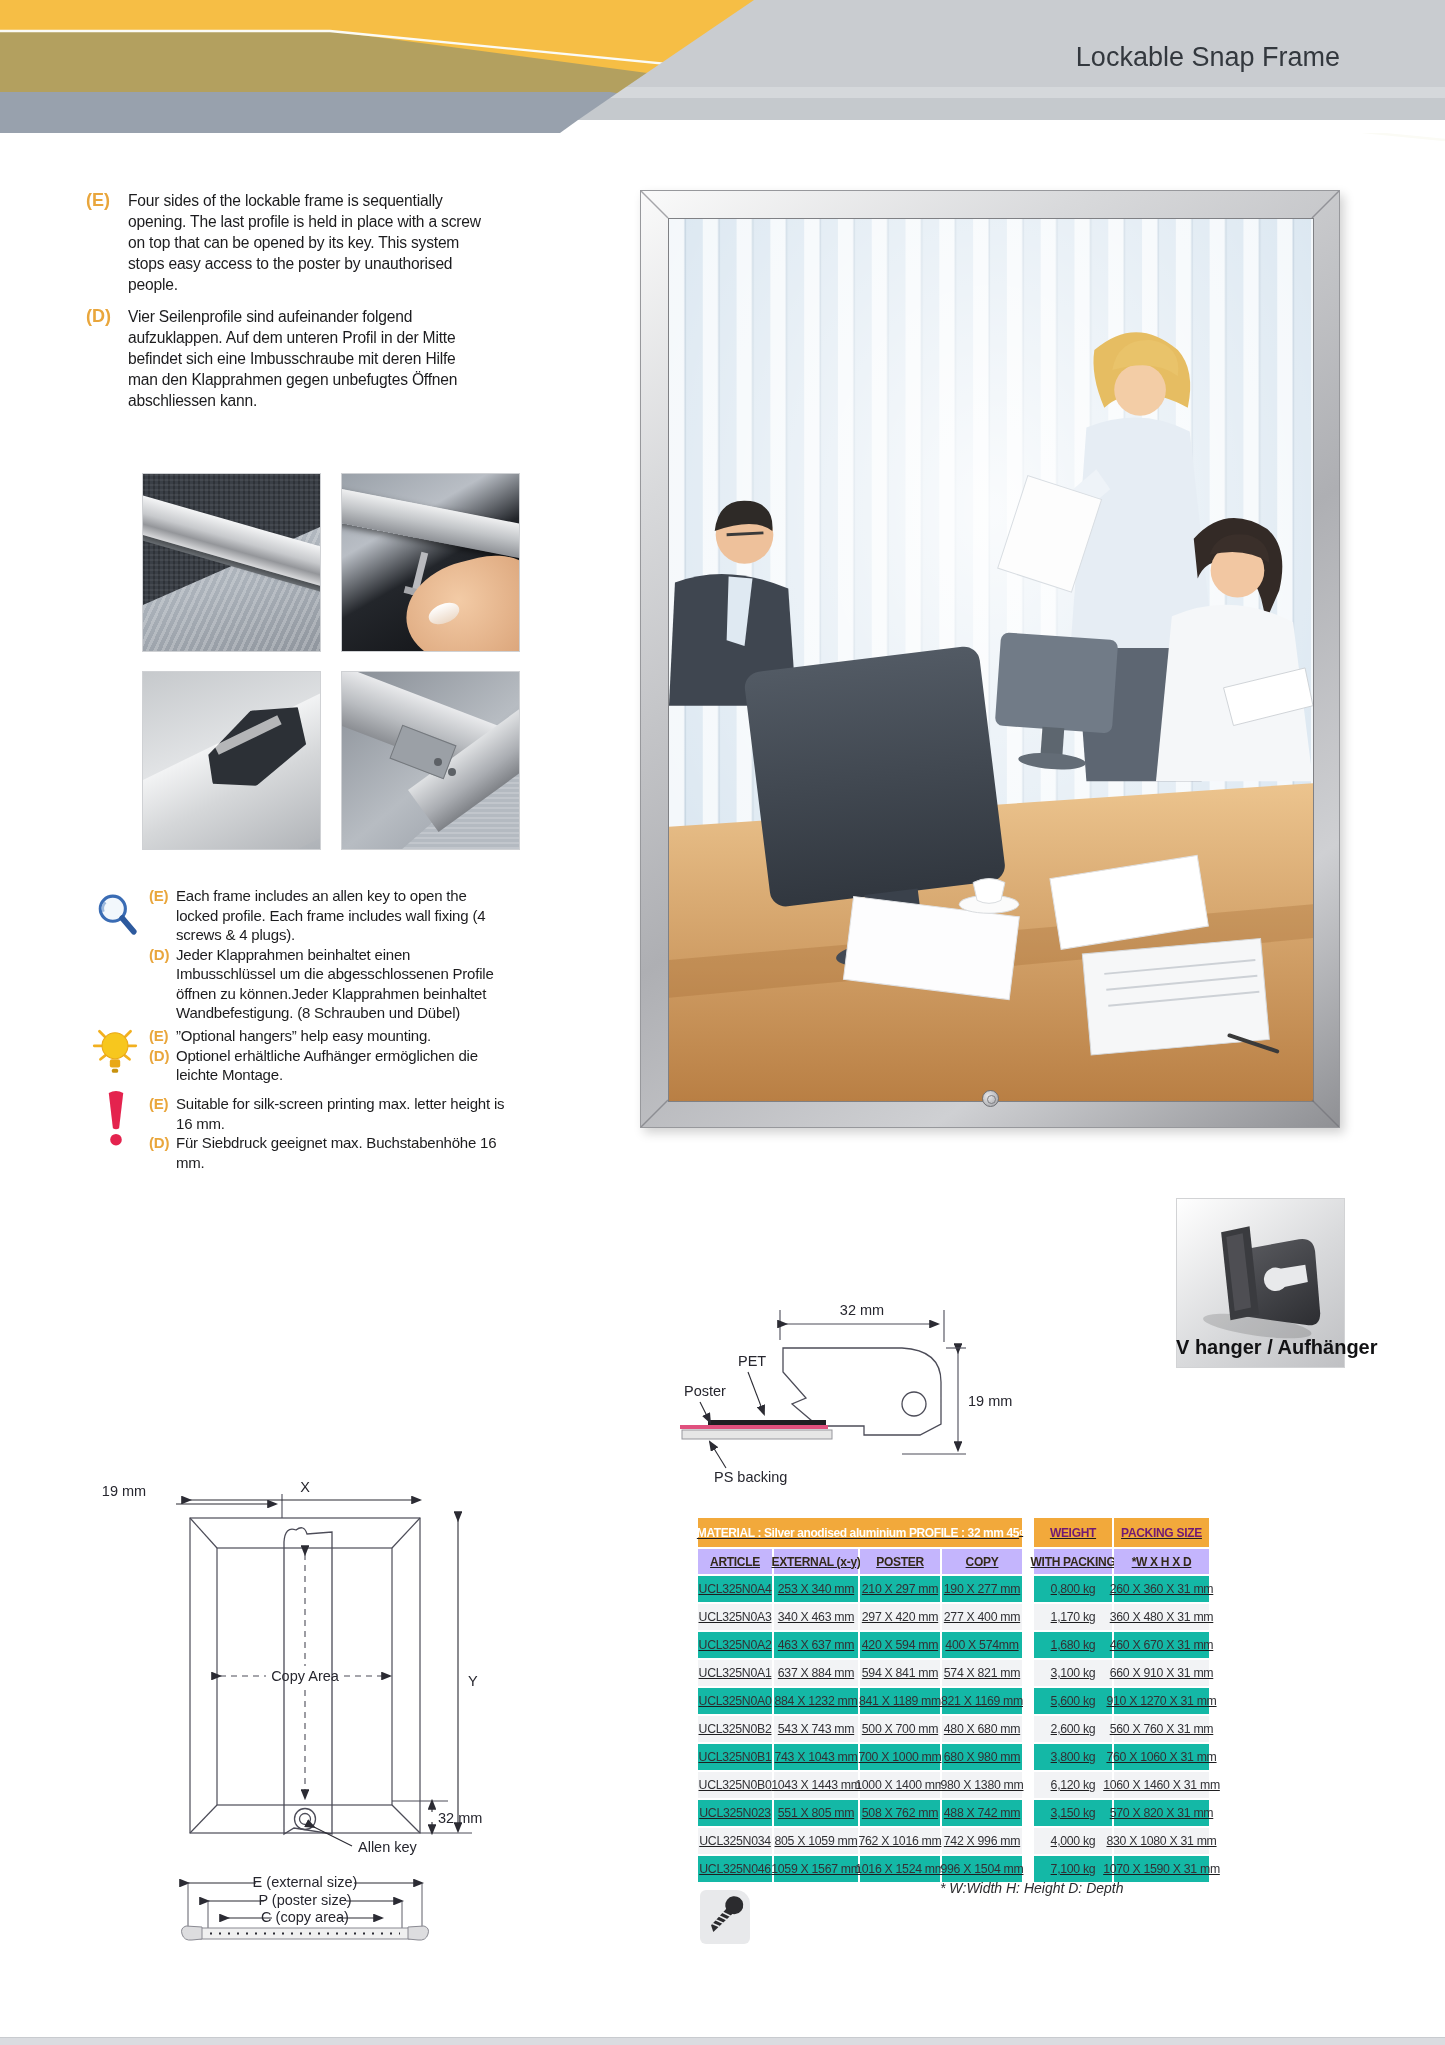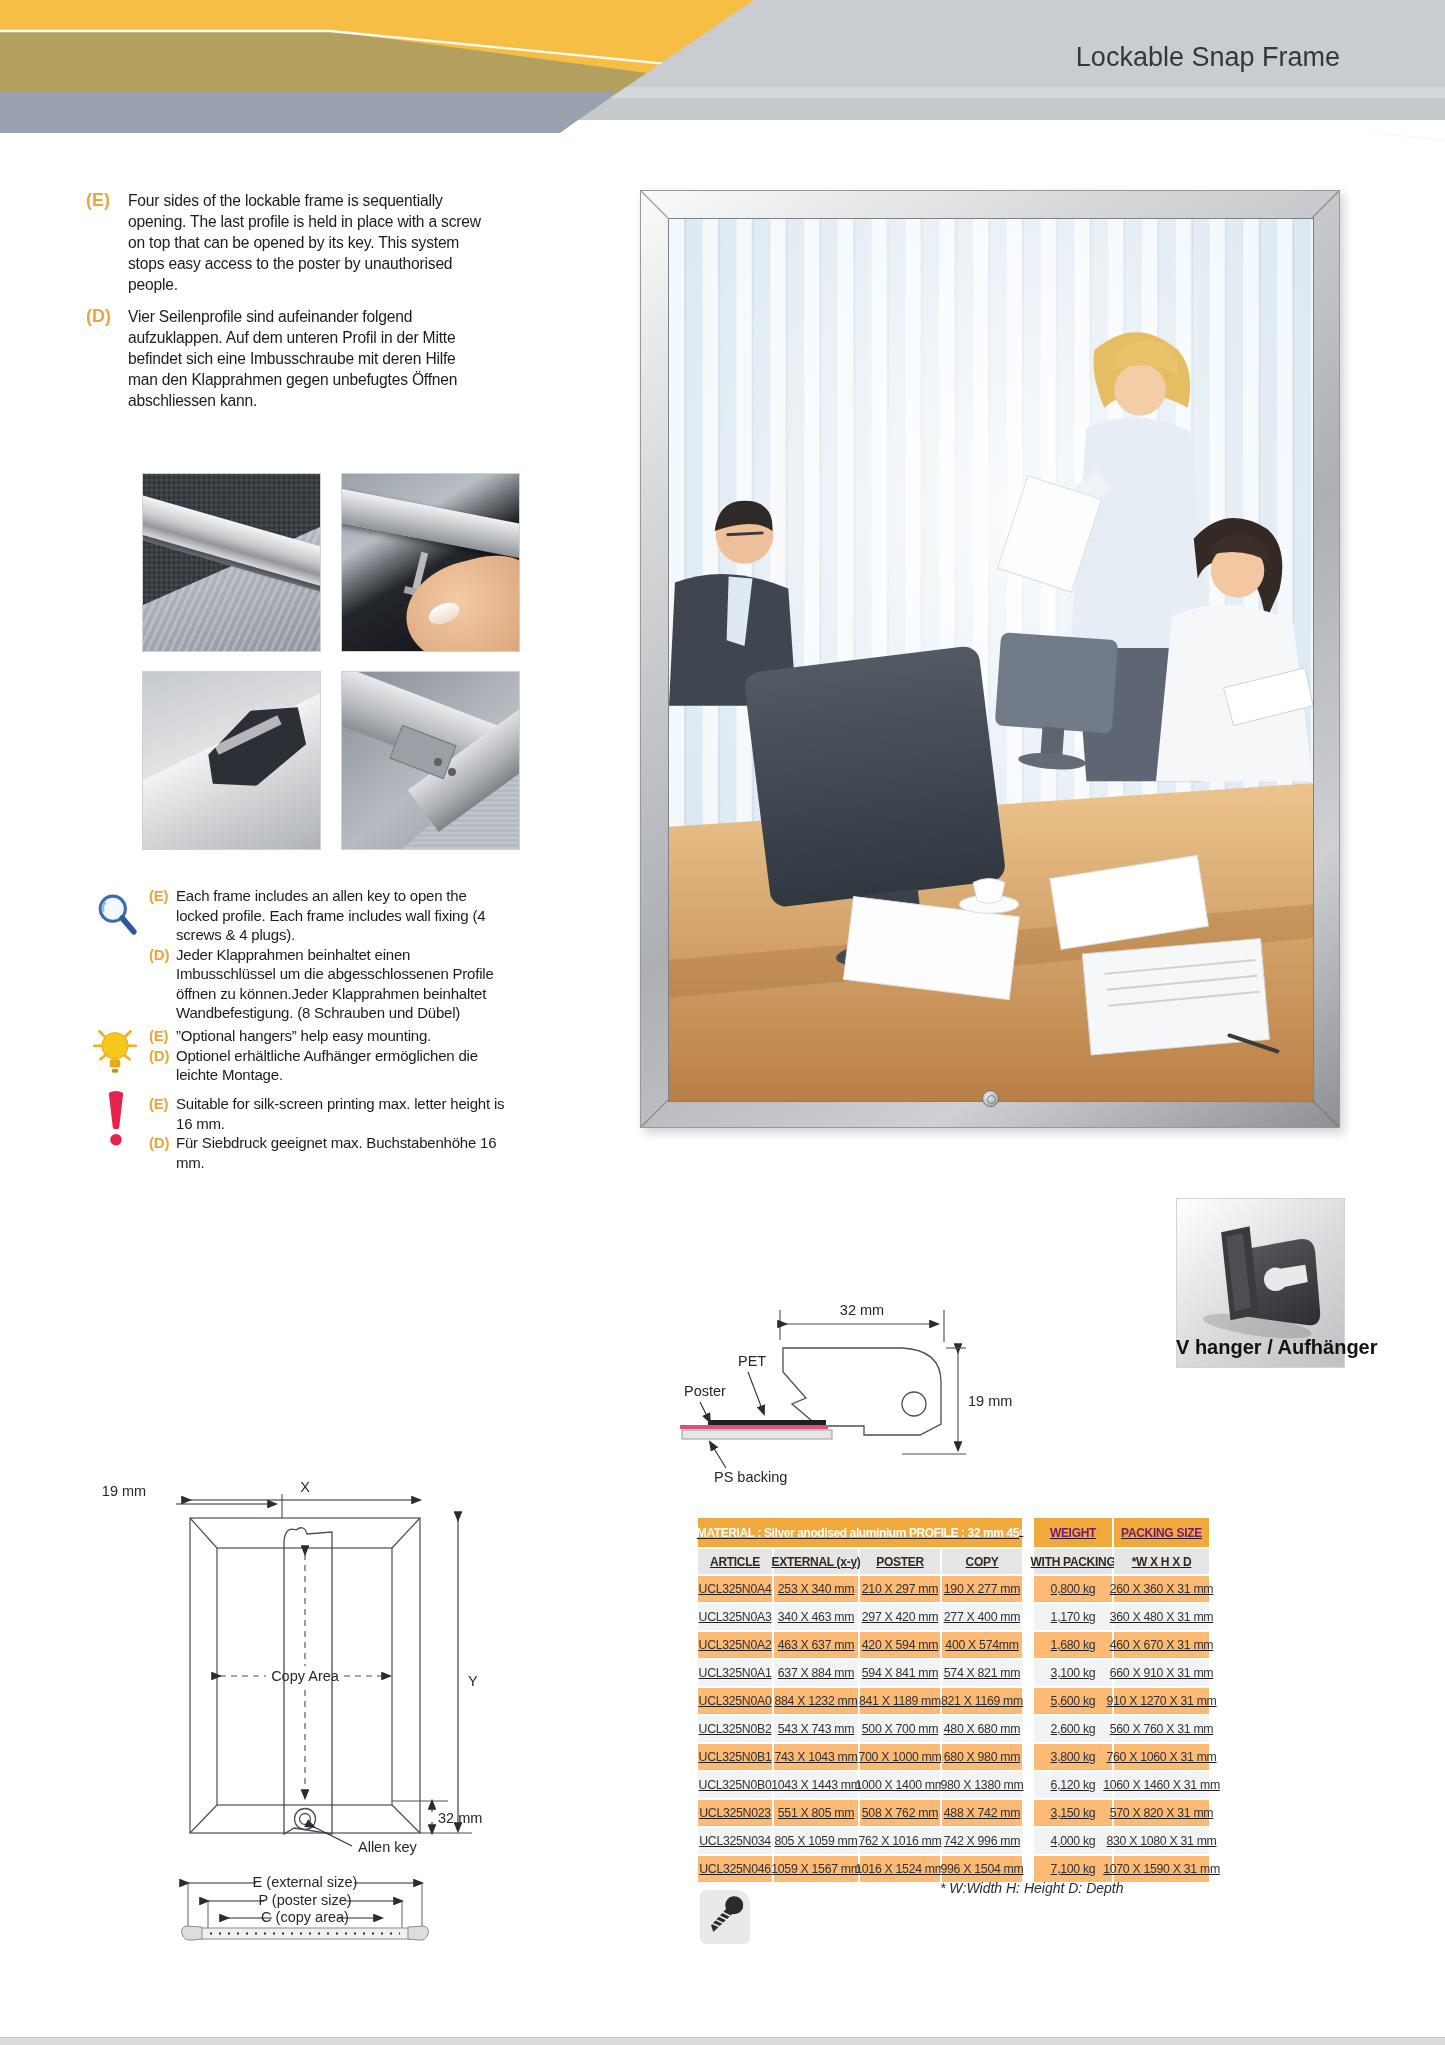--- a/index.html
+++ b/index.html
@@ -74,22 +74,22 @@
   .dg-text{font-size:14.5px;fill:#26262e;}
   .dg-line{stroke:#4c4c58;fill:none;stroke-width:1.3;}
 
   
   .spec-table{position:absolute;left:698px;top:1518px;width:511px;font-size:12.3px;letter-spacing:-0.3px;text-decoration:underline;}
   .trow,.thead1,.thead2{display:grid;grid-template-columns:74px 84px 80px 80px 8px 78px 95px;column-gap:2px;margin-bottom:2px;}
   .tcell,.hcell,.mcell{display:flex;align-items:center;justify-content:center;white-space:nowrap;}
   .thead1>div{height:29px;} .thead2>div{height:25px;} .trow>div{height:26px;}
   .mcell{grid-column:1/5;background:#F2A93B;color:#fff;font-weight:bold;font-size:12px;letter-spacing:-0.4px;}
   .hcell-o{background:#F2A93B;color:#701a75;font-weight:bold;font-size:12px;}
-  .hcell-t{background:#e5e5e5;color:#33291a;font-weight:bold;font-size:12px;}
-  .row-dark .tcell{background:#fdba74;color:#323236;}
+  .hcell-t{background:#c4b5fd;color:#33291a;font-weight:bold;font-size:12px;}
+  .row-dark .tcell{background:#14b8a6;color:#323236;}
   .row-light .tcell{background:#F2F3F5;color:#323236;}
   .tspacer{background:transparent;}
   sup{font-size:8px;}
   .footnote{position:absolute;left:940px;top:1880px;width:268px;text-align:left;font-style:italic;font-size:14px;color:#2b2b2e;}
 
   .screw-tile{position:absolute;left:700px;top:1890px;width:50px;height:54px;background:#E8E9EB;
       border-radius:6px 14px 6px 6px;}
 
   .bottom-strip{position:absolute;left:0;top:2037px;width:1445px;height:8px;background:#DADCE0;border-top:1px solid #C8CBCF;}
 </style>

